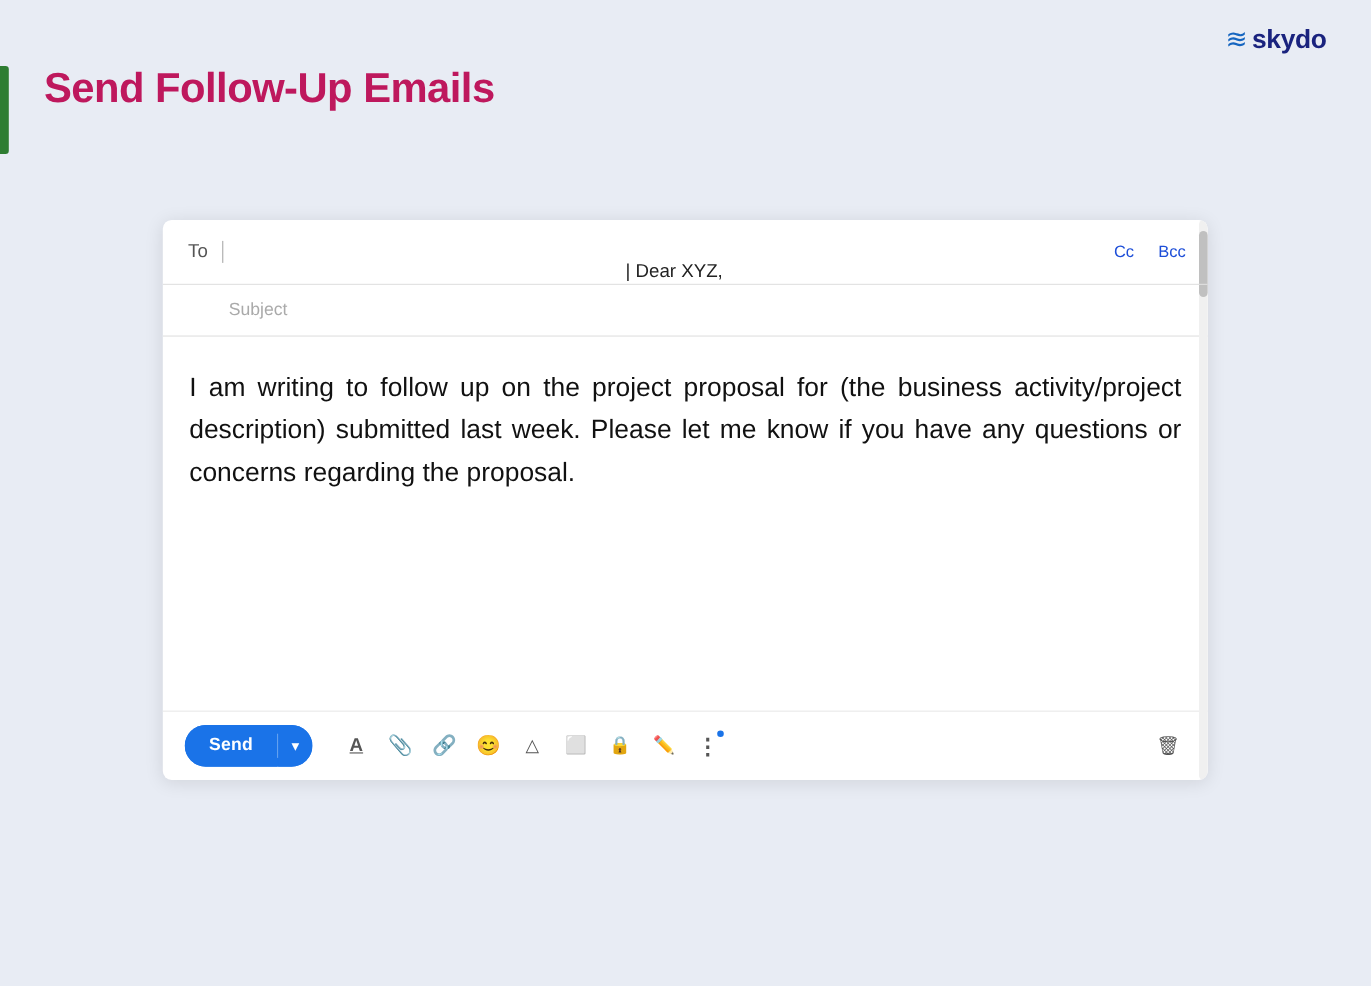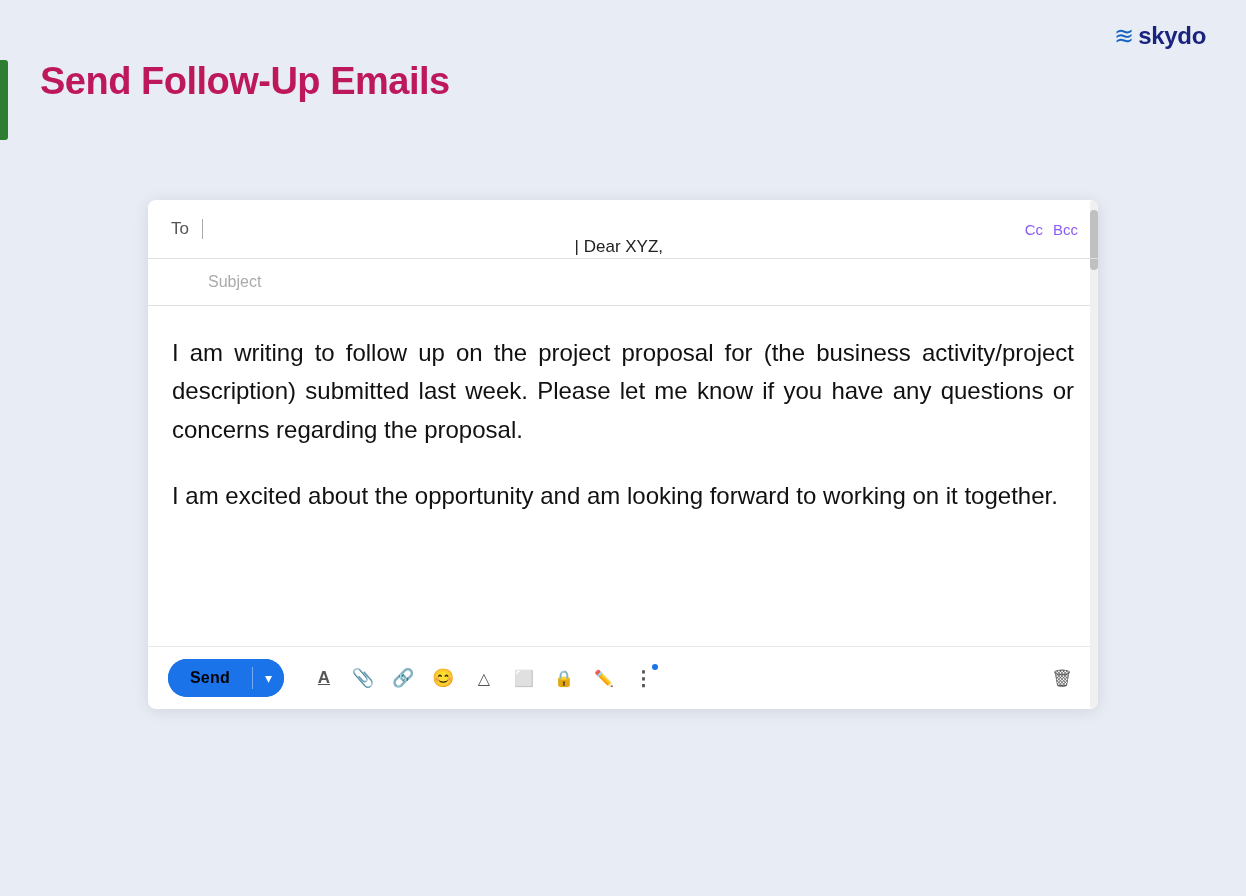--- a/index.html
+++ b/index.html
@@ -95,23 +95,23 @@
 
     .to-value {
       font-size: 17px;
       color: #222;
       flex: 1;
       margin-top: 36px;
     }
 
     .cc-bcc {
       display: flex;
-      gap: 10px;
+      gap: 22px;
       font-size: 15px;
-      color: #8b5cf6;
+      color: #1d4ed8;
     }
 
     .cc-bcc span {
       cursor: pointer;
     }
 
     
     .scrollbar {
       position: absolute;
       right: 0;
@@ -170,21 +170,21 @@
     .send-btn-group {
       display: flex;
       border-radius: 24px;
       overflow: hidden;
       background: #1a73e8;
       margin-right: 16px;
     }
 
     .send-btn-main {
       background: #1a73e8;
-      color: #000000;
+      color: #ffffff;
       font-size: 16px;
       font-weight: 600;
       padding: 10px 22px;
       border: none;
       cursor: pointer;
       letter-spacing: 0.2px;
     }
 
     .send-btn-divider {
       width: 1px;
@@ -277,21 +277,20 @@
       <span>Bcc</span>
     </div>
   </div>
 
   <div class="subject-row">
     <span class="subject-placeholder">Subject</span>
   </div>
 
   <div class="email-body">
     <p>I am writing to follow up on the project proposal for (the business activity/project description) submitted last week. Please let me know if you have any questions or concerns regarding the proposal.</p>
-    <p>I am excited about the opportunity and am looking forward to working on it together.</p>
   </div>
 
   <div class="toolbar">
 
     <div class="send-btn-group">
       <button class="send-btn-main">Send</button>
       <div class="send-btn-divider"></div>
       <button class="send-btn-arrow">
         <span>▾</span>
       </button>

